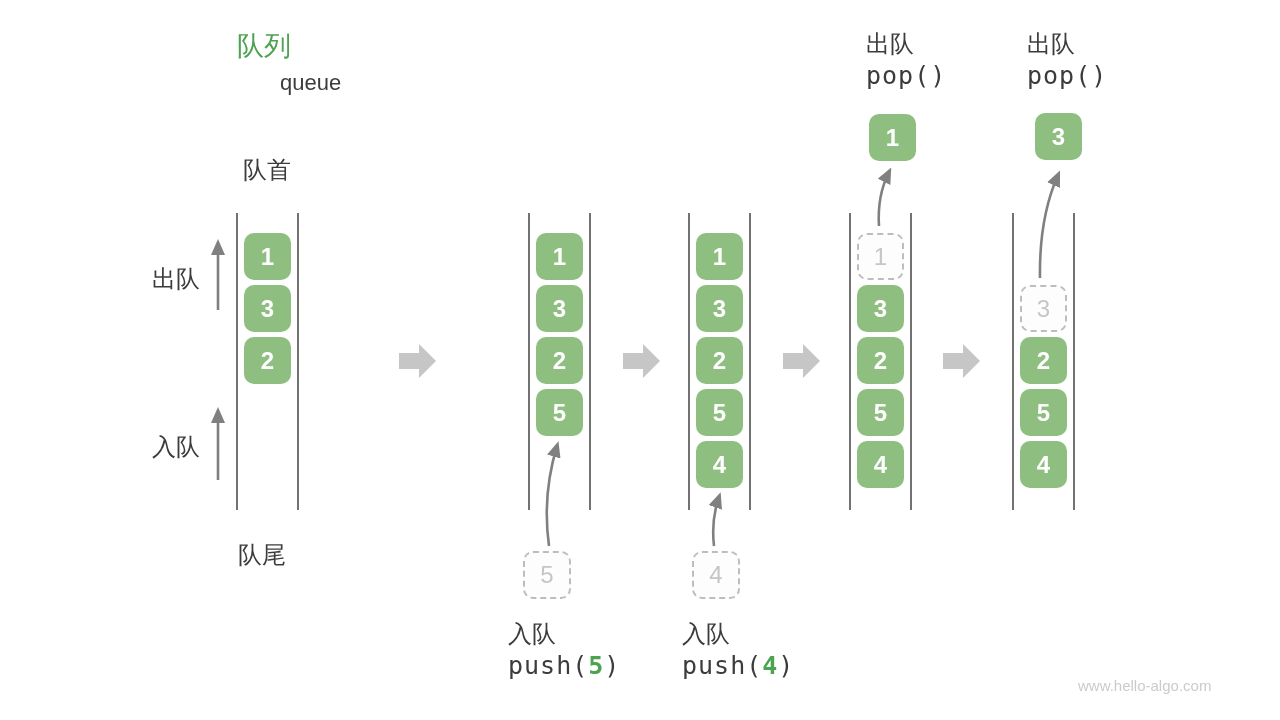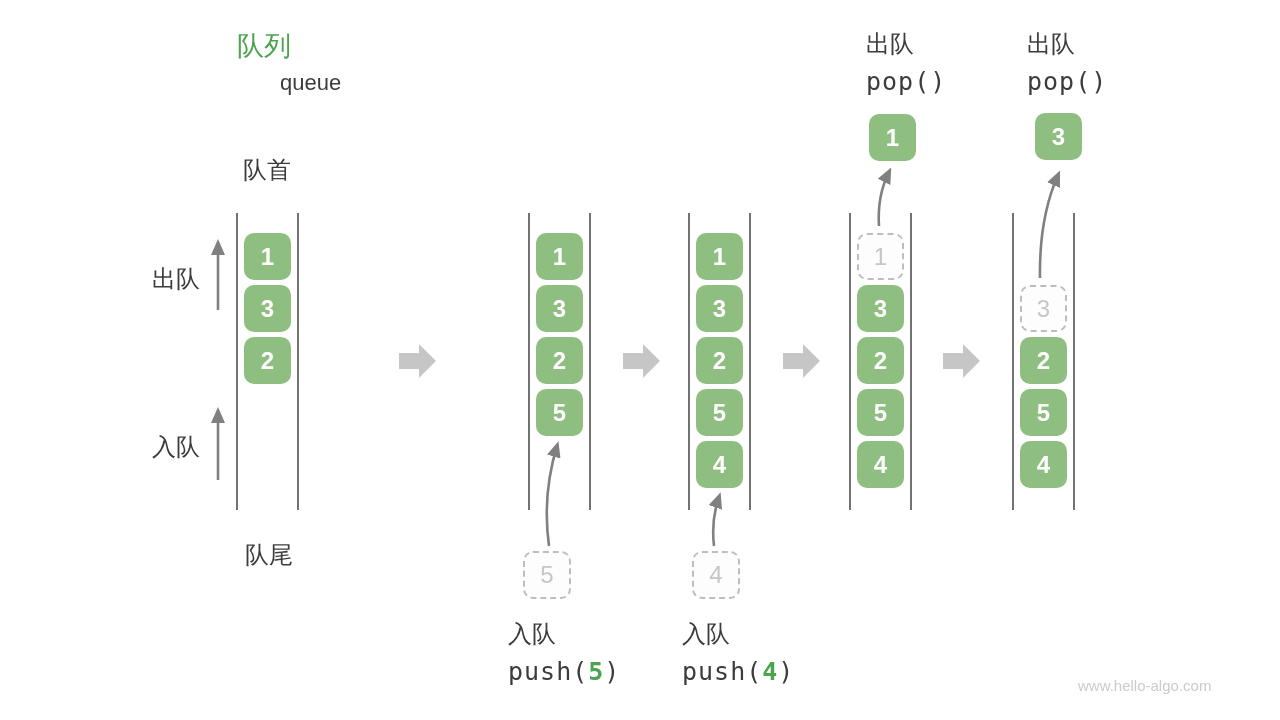--- a/index.html
+++ b/index.html
@@ -5,36 +5,36 @@
   html,body{margin:0;padding:0;background:#fff;}
   #canvas{
     position:relative;width:1280px;height:720px;background:#ffffff;
     overflow:hidden;font-family:"Liberation Sans",sans-serif;
   }
   #overlay{position:absolute;left:0;top:0;width:1280px;height:720px;}
   .title-zh{position:absolute;left:237px;top:28px;font-size:27px;font-weight:400;color:var(--accent);}
   .title-en{position:absolute;left:236px;top:70px;font-size:22px;color:var(--textDark);margin-left:44px;}
   .lbl{position:absolute;font-size:24px;font-weight:400;color:var(--textDark);white-space:nowrap;}
   #lbl-front{left:243px;top:154px;}
-  #lbl-rear{left:245px;top:539px;}
+  #lbl-rear{left:238px;top:539px;}
   #lbl-dequeue{left:152px;top:263px;}
   #lbl-enqueue{left:152px;top:431px;}
   .cell{
     position:absolute;width:47px;height:47px;border-radius:10px;
     display:flex;align-items:center;justify-content:center;
     font-size:24px;font-weight:700;box-sizing:border-box;
   }
   .cell.filled{background:var(--green);color:#ffffff;}
   .cell.dashed{
     background:#fdfdfd;border:2px dashed var(--dashedBorder);
     color:var(--dashedText);font-weight:400;
   }
   .op{position:absolute;white-space:nowrap;}
   .op .zh{font-size:24px;color:var(--textDark);}
-  .op .code{font-family:"DejaVu Sans Mono",monospace;font-size:25px;color:var(--textDark);margin-top:7px;letter-spacing:1px;}
+  .op .code{font-family:"DejaVu Sans Mono",monospace;font-size:25px;color:var(--textDark);margin-top:1px;letter-spacing:1px;}
   .op .arg{color:var(--accent);font-weight:700;}
   .watermark{
     position:absolute;left:1078px;top:677px;
     font-family:Liberation Sans, sans-serif;font-size:15px;color:var(--wm);
   }
 </style>
 </head>
 <body>
 
 <div id="canvas">

